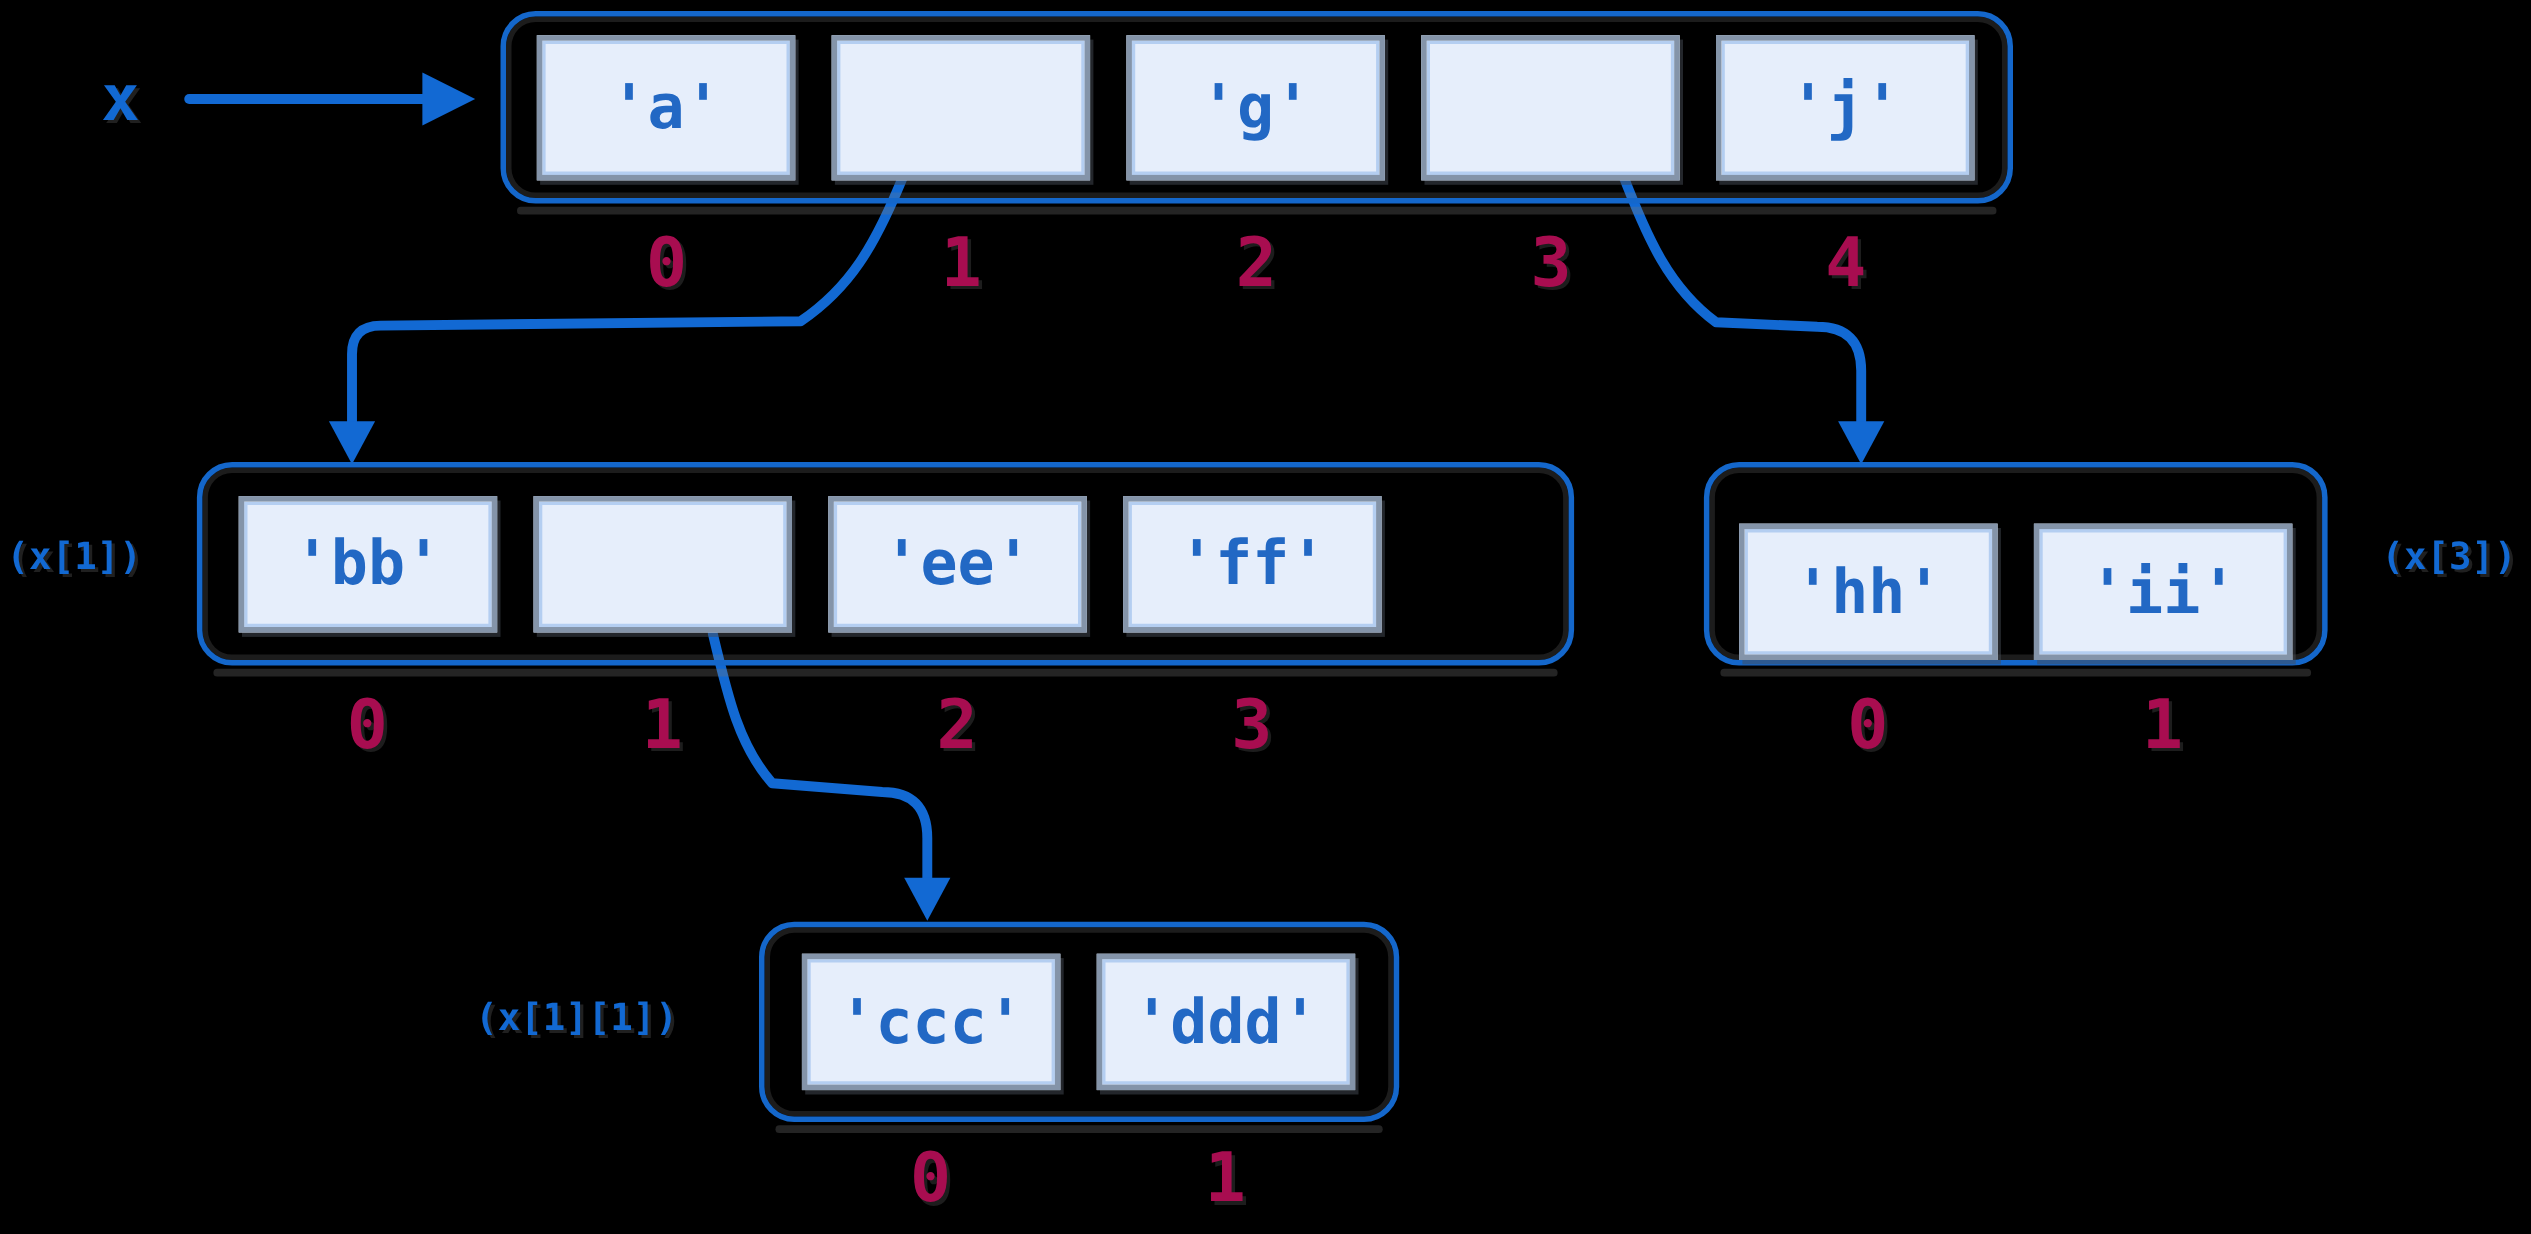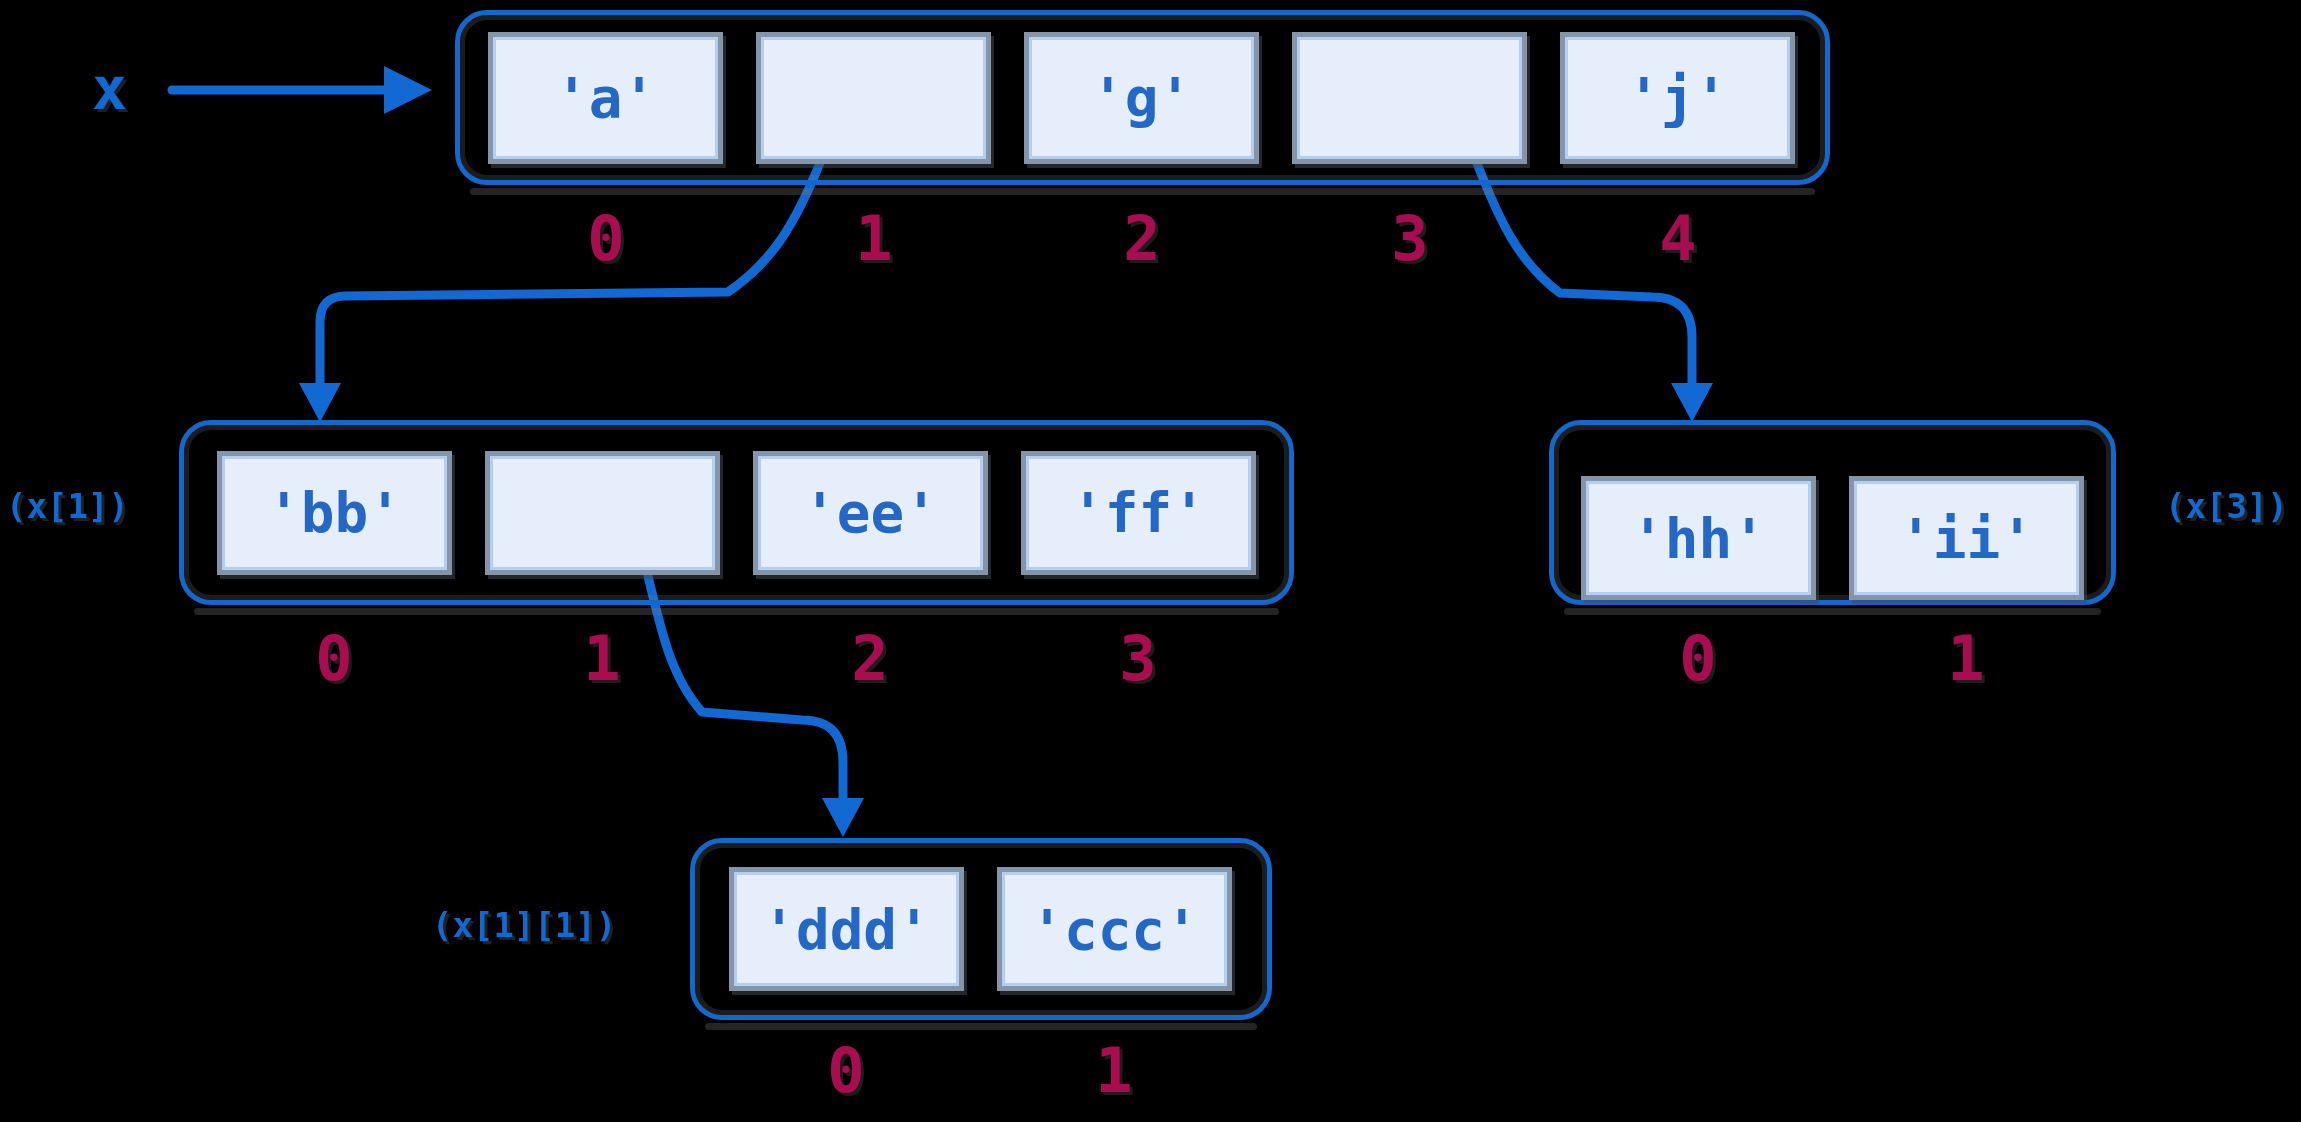--- a/index.html
+++ b/index.html
@@ -97,21 +97,21 @@
         <span>'j'</span>
       </div>
   </div>
   <span class="idx" style="left:606px;top:208px;">0</span>
   <span class="idx" style="left:874px;top:208px;">1</span>
   <span class="idx" style="left:1142px;top:208px;">2</span>
   <span class="idx" style="left:1410px;top:208px;">3</span>
   <span class="idx" style="left:1678px;top:208px;">4</span>
 
   <span class="lbl" style="left:6px;top:489px;">(x[1])</span>
-  <div class="list list-sub" style="left:179px;top:420px;width:1115px;height:185px;padding:0 33px;">
+  <div class="list list-sub" style="left:179px;top:420px;width:1252px;height:185px;padding:0 33px;">
     <div class="cell">
         <span>'bb'</span>
       </div>
     <div class="cell">
         <span></span>
       </div>
     <div class="cell">
         <span>'ee'</span>
       </div>
     <div class="cell">
@@ -131,22 +131,22 @@
         <span>'ii'</span>
       </div>
   </div>
   <span class="lbl" style="left:2128px;top:489px;margin-left:37px;">(x[3])</span>
   <span class="idx" style="left:1698px;top:628px;">0</span>
   <span class="idx" style="left:1966px;top:628px;">1</span>
 
   <span class="lbl" style="left:432px;top:908px;">(x[1][1])</span>
   <div class="list list-sub" style="left:690px;top:838px;width:582px;height:182px;padding:0 34px;">
     <div class="cell">
-        <span>'ddd'</span>
+        <span>'ccc'</span>
       </div>
     <div class="cell">
-        <span>'ccc'</span>
+        <span>'ddd'</span>
       </div>
   </div>
   <span class="idx" style="left:846px;top:1040px;">0</span>
   <span class="idx" style="left:1114px;top:1040px;">1</span>
 
 </div>
 
 </body></html>

